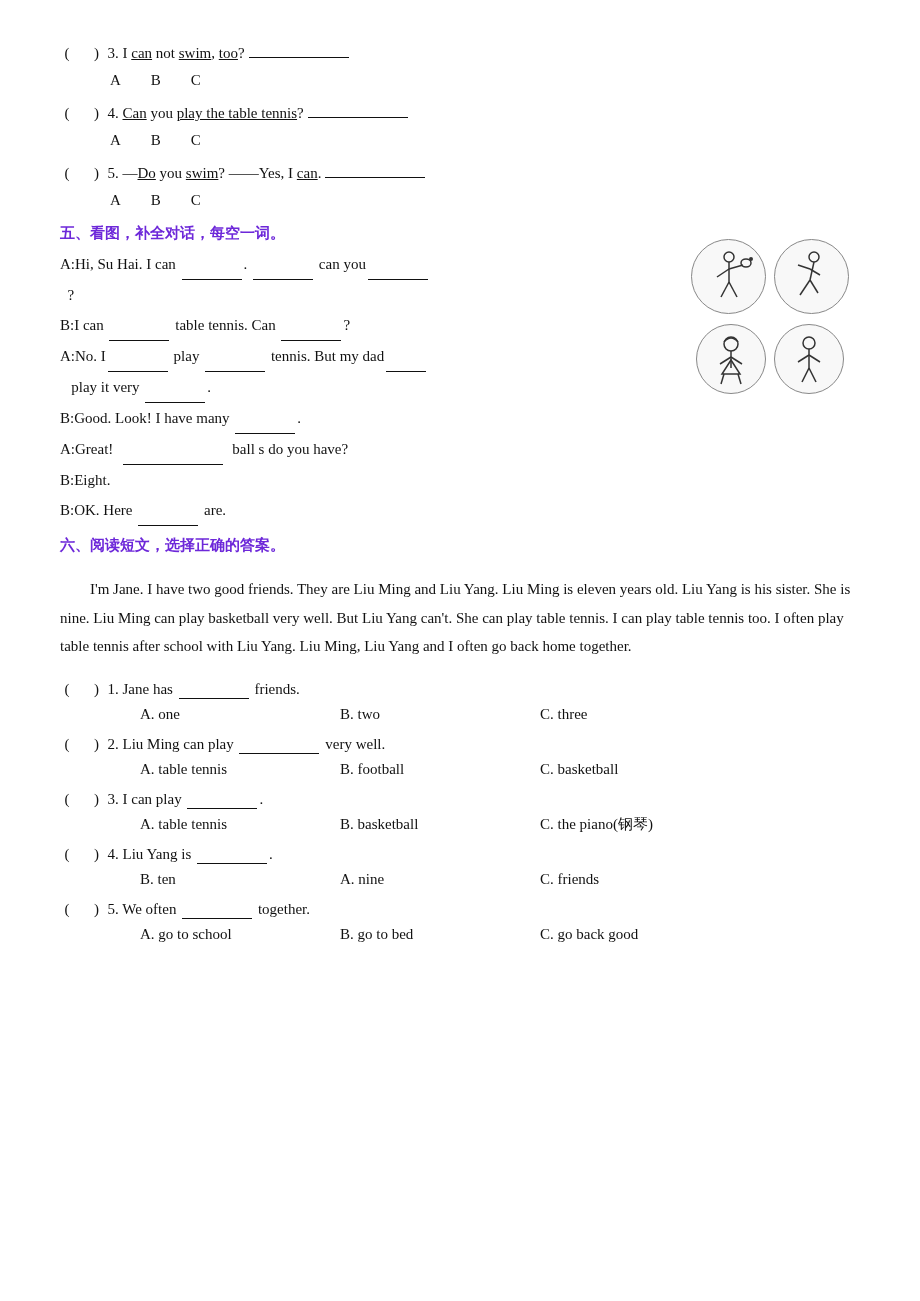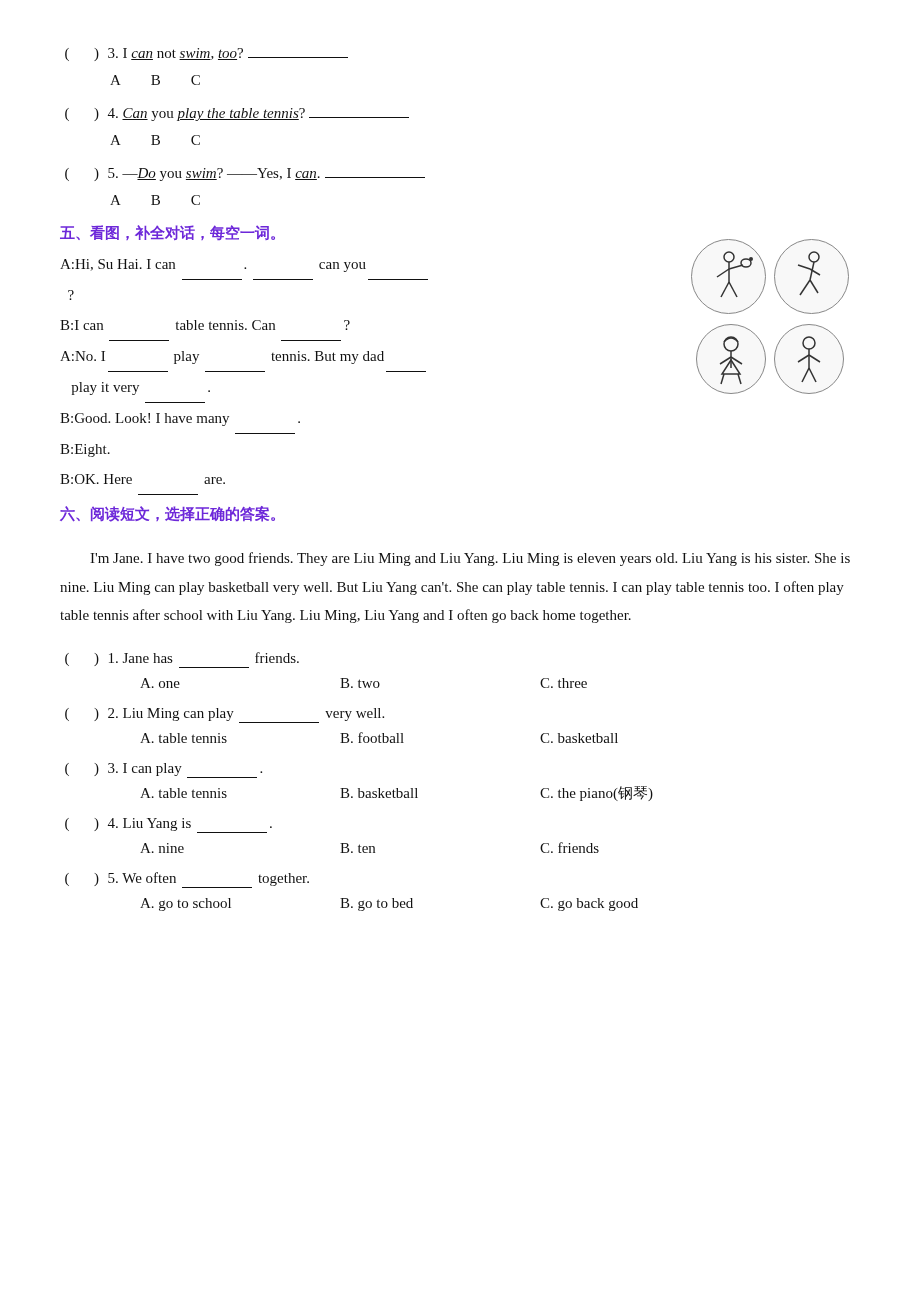--- a/index.html
+++ b/index.html
@@ -45,21 +45,21 @@
       display: inline-block;
       border-bottom: 1px solid #111;
       min-width: 100px;
       margin: 0 2px;
     }
     .paren {
       display: inline-block;
       width: 14px;
       text-align: center;
     }
-    u { text-decoration: underline; font-style: italic; }
+    u { text-decoration: underline; }
     .right-blank {
       float: right;
       border-bottom: 1px solid #111;
       min-width: 100px;
       display: inline-block;
     }
 
     
     .dialogue-area {
       display: flex;
@@ -200,20 +200,23 @@
       A:No. I<span class="blank">&nbsp;&nbsp;&nbsp;&nbsp;&nbsp;&nbsp;&nbsp;&nbsp;&nbsp;&nbsp;</span> play <span class="blank">&nbsp;&nbsp;&nbsp;&nbsp;&nbsp;&nbsp;&nbsp;&nbsp;&nbsp;&nbsp;</span> tennis. But my dad<span class="blank" style="min-width:40px;">&nbsp;&nbsp;&nbsp;&nbsp;</span>
     </div>
     <div class="dialogue-line">
       &nbsp;&nbsp;&nbsp;play it very <span class="blank">&nbsp;&nbsp;&nbsp;&nbsp;&nbsp;&nbsp;&nbsp;&nbsp;&nbsp;&nbsp;</span>.
     </div>
 
     <div class="dialogue-line">
       B:Good. Look! I have many <span class="blank">&nbsp;&nbsp;&nbsp;&nbsp;&nbsp;&nbsp;&nbsp;&nbsp;</span>.
     </div>
 
+    <div class="dialogue-line">
+      A:Great!&nbsp;&nbsp;<span class="blank-long">&nbsp;&nbsp;&nbsp;&nbsp;&nbsp;&nbsp;&nbsp;&nbsp;&nbsp;&nbsp;&nbsp;&nbsp;&nbsp;&nbsp;&nbsp;&nbsp;</span>&nbsp;&nbsp;ball s do you have?
+    </div>
 
     <div class="dialogue-line">
       B:Eight.
     </div>
 
 
     <div class="dialogue-line">
       B:OK. Here <span class="blank">&nbsp;&nbsp;&nbsp;&nbsp;&nbsp;&nbsp;&nbsp;&nbsp;&nbsp;&nbsp;</span> are.
     </div>
   </div>
@@ -325,22 +328,22 @@
 </div>
 
 <div class="mc-question">
   <div class="question-line">
     <span class="paren">(</span>
     <span>&nbsp;&nbsp;</span>
     <span class="paren">)</span>
     <span>4. Liu Yang is <span class="blank" style="min-width:70px;">&nbsp;&nbsp;&nbsp;&nbsp;&nbsp;&nbsp;&nbsp;&nbsp;</span>.</span>
   </div>
   <div class="mc-options">
+    <span class="mc-option">B. ten</span>
     <span class="mc-option">A. nine</span>
-    <span class="mc-option">B. ten</span>
     <span class="mc-option">C. friends</span>
   </div>
 </div>
 
 <div class="mc-question">
   <div class="question-line">
     <span class="paren">(</span>
     <span>&nbsp;&nbsp;</span>
     <span class="paren">)</span>
     <span>5. We often <span class="blank" style="min-width:70px;">&nbsp;&nbsp;&nbsp;&nbsp;&nbsp;&nbsp;&nbsp;&nbsp;</span> together.</span>

